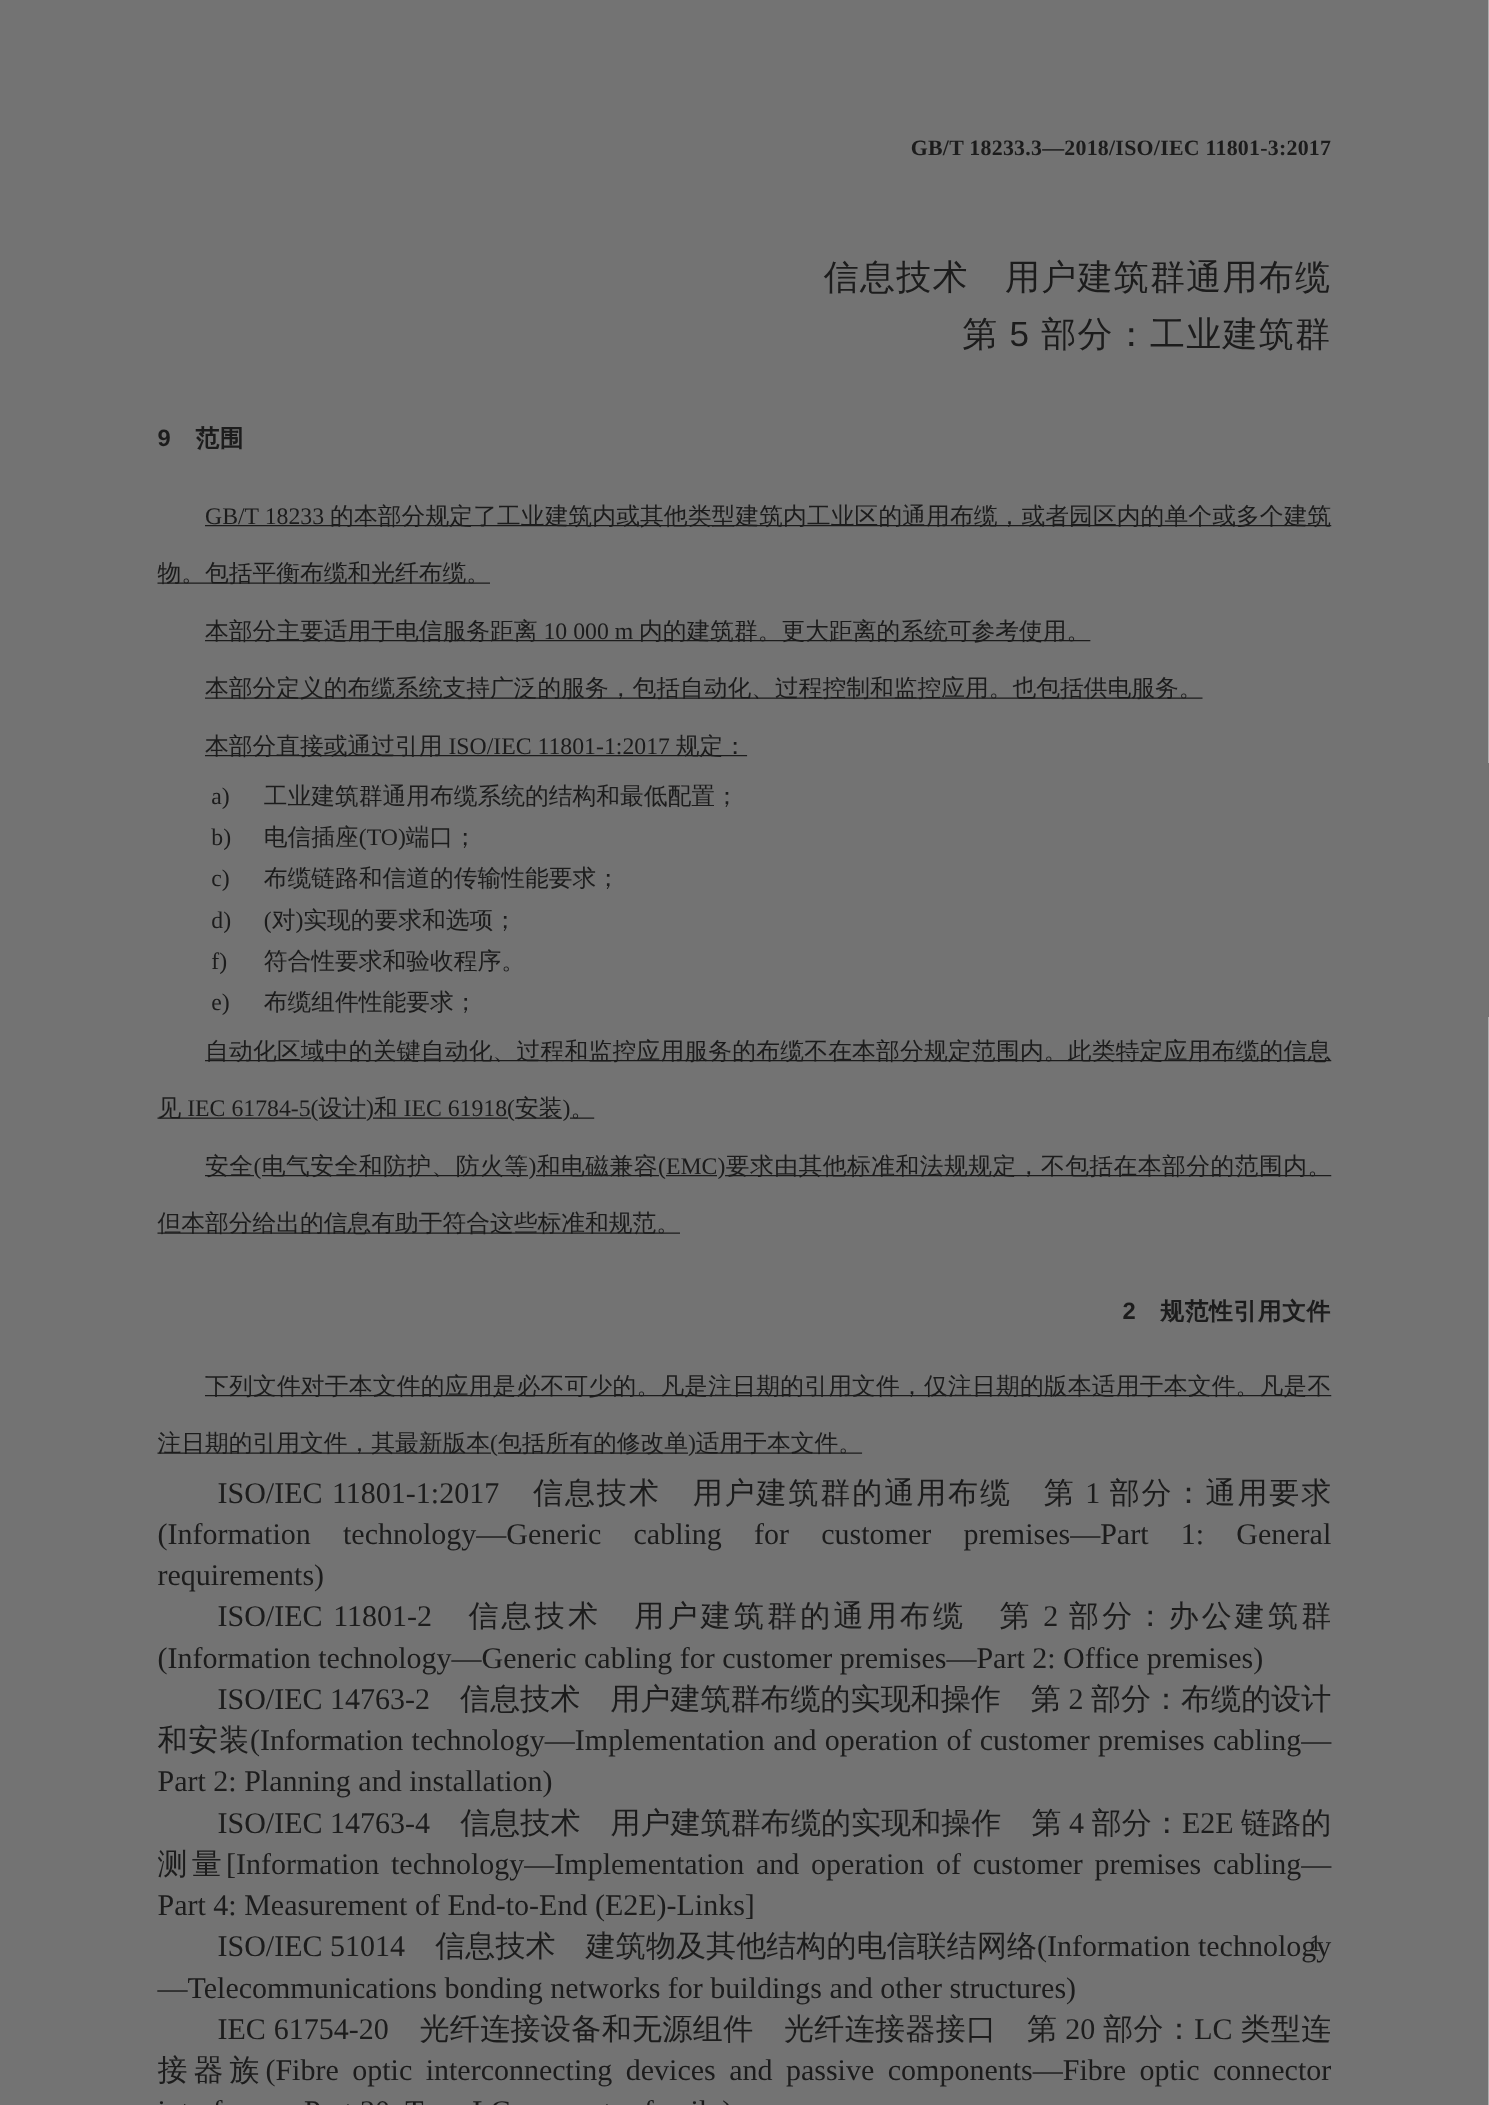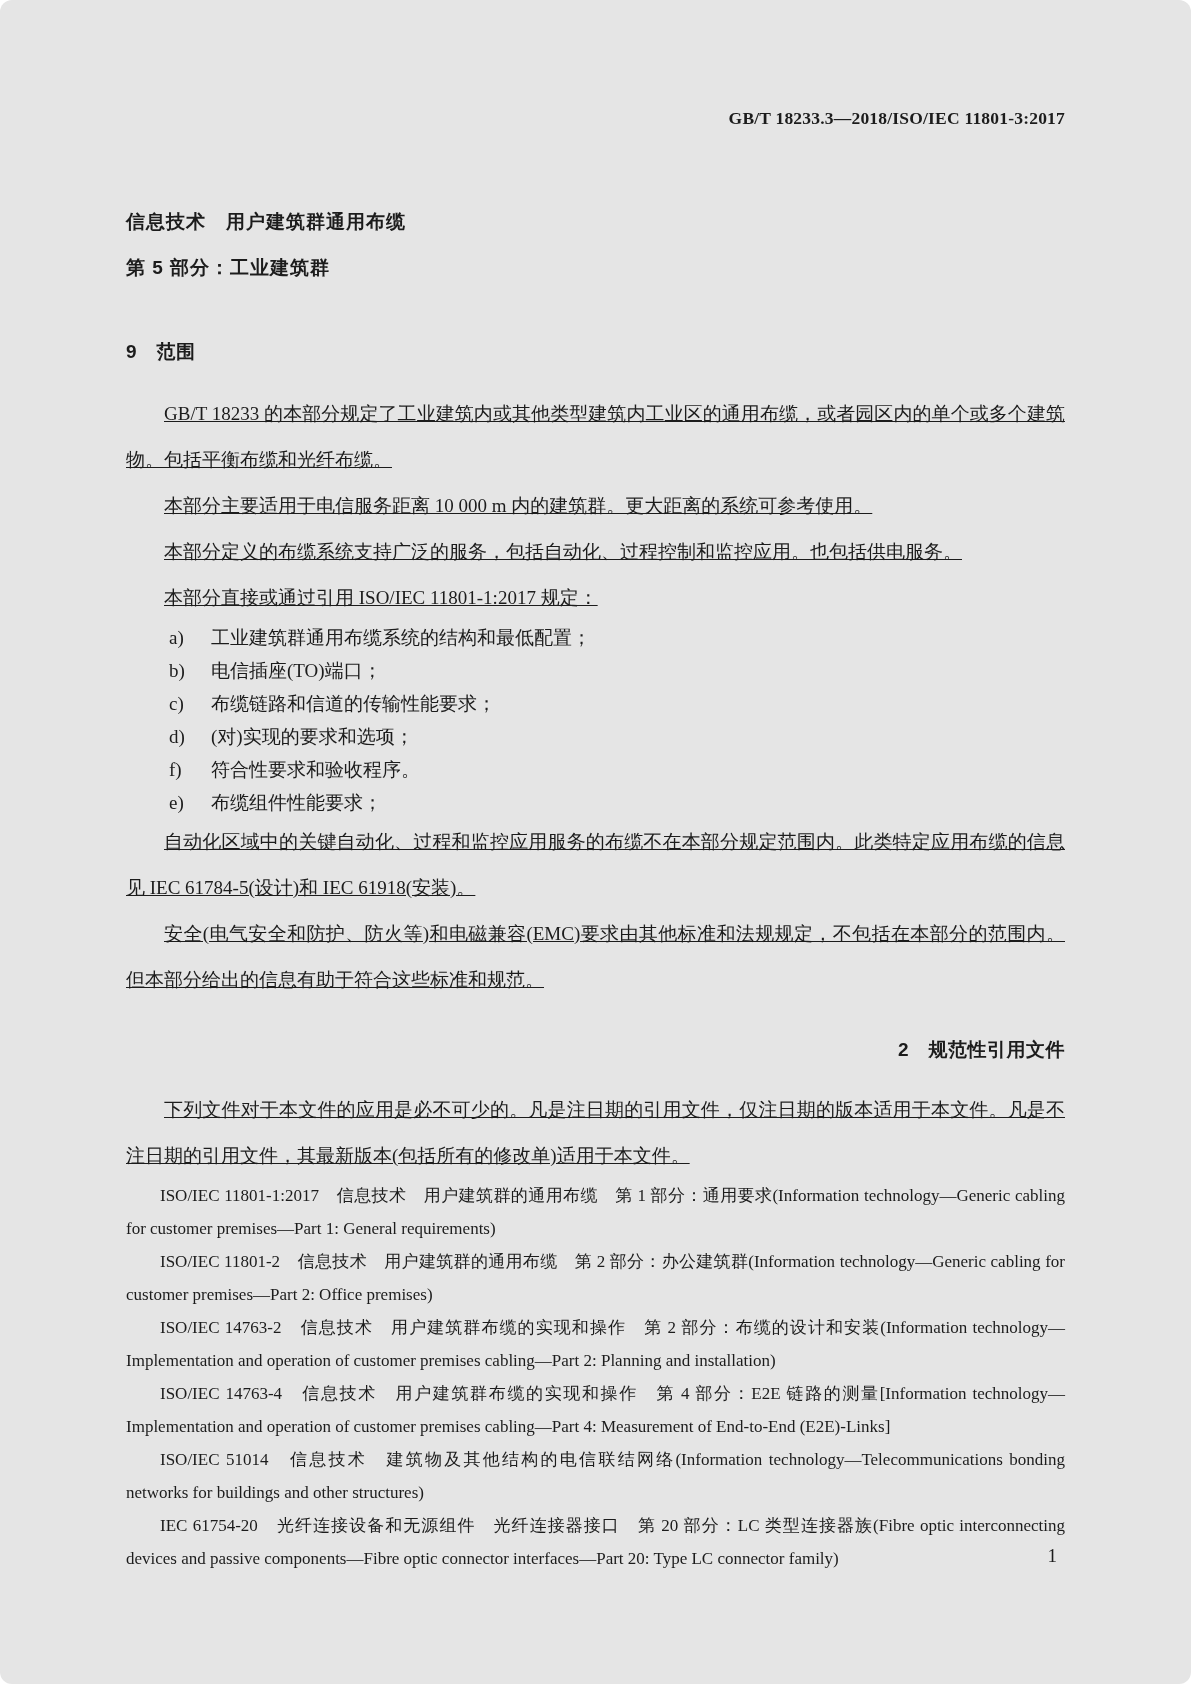--- a/index.html
+++ b/index.html
@@ -6,38 +6,37 @@
   html, body { background: #ffffff; }
   body {
     font-family: "Liberation Serif", "DejaVu Serif", serif;
     color: #1c1c1c;
   }
   .page {
     position: relative;
     width: 1191px;
     height: 1684px;
     margin: 0 auto;
-    background: #e5e5e5;
+    background: #737373;
     padding: 108px 126px 0 126px;
     overflow: hidden;
-    border-radius: 12px;
   }
   .doc-header {
     text-align: right;
     font-size: 17.5px;
     font-weight: bold;
     letter-spacing: 0.2px;
     font-family: "Liberation Serif", "DejaVu Serif", serif;
     margin-bottom: 70px;
   }
   .doc-title {
-    text-align: left;
+    text-align: right;
     font-family: "Liberation Sans", "DejaVu Sans", sans-serif;
-    font-weight: bold;
-    font-size: 19px;
+    font-weight: normal;
+    font-size: 28px;
     line-height: 46px;
     letter-spacing: 1px;
   }
   .section-heading {
     font-family: "Liberation Sans", "DejaVu Sans", sans-serif;
     font-weight: bold;
     font-size: 19px;
     line-height: 26px;
     margin-top: 48px;
     margin-bottom: 26px;
@@ -58,21 +57,21 @@
   .list-item {
     font-size: 19px;
     line-height: 33px;
     padding-left: 43px;
   }
   .list-item .marker {
     display: inline-block;
     width: 42px;
   }
   .ref {
-    font-size: 17px;
+    font-size: 24px;
     line-height: 33px;
     text-align: justify;
     text-indent: 2em;
   }
   .page-number {
     position: absolute;
     top: 1545px;
     right: 134px;
     font-size: 19px;
   }

